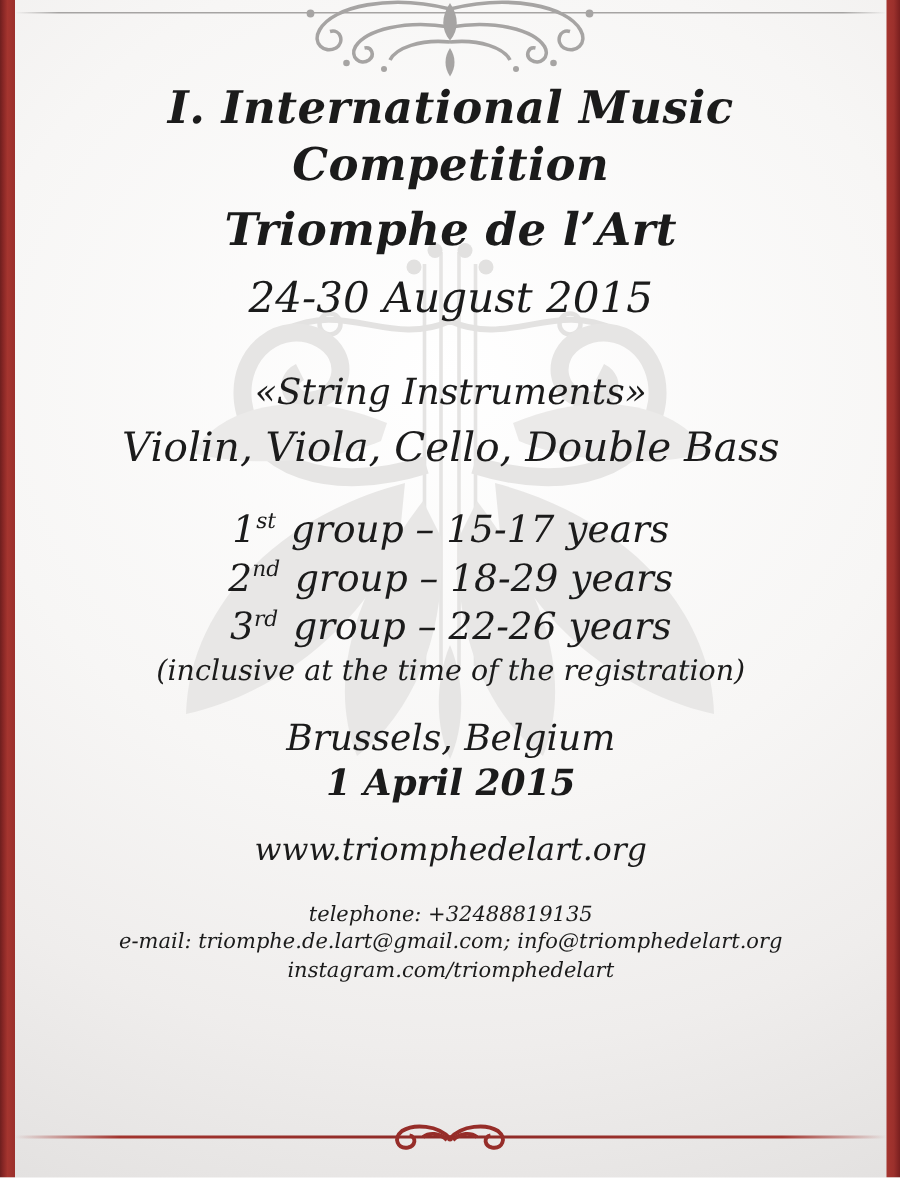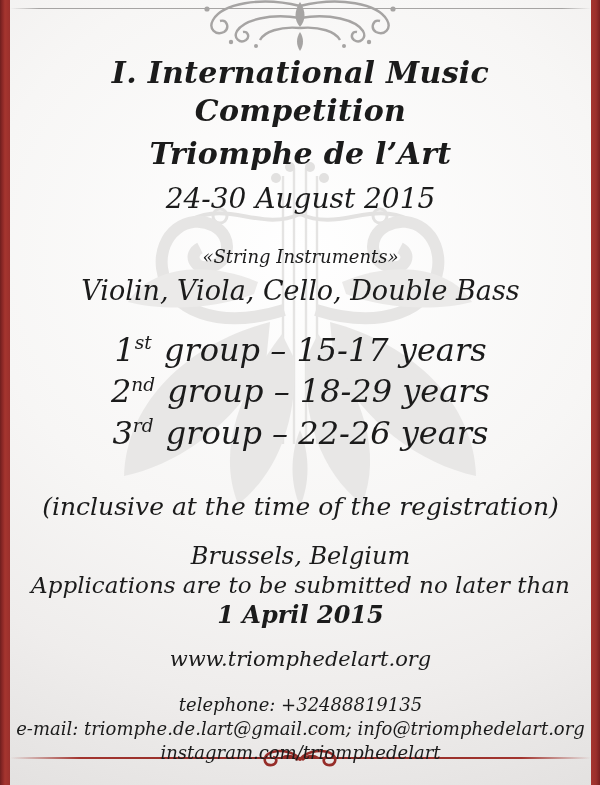--- a/index.html
+++ b/index.html
@@ -27,32 +27,32 @@
   .bottom-ornament { position:absolute; top:747px; left:50%; transform:translateX(-50%); z-index:2; }
 
   .watermark { position:absolute; top:162px; left:80px; z-index:0; }
 
   .content { position:relative; z-index:3; padding:54px 14px 0 15px; text-align:center; }
   .line { line-height:1.25; }
 
   .title       { font-size:30px; font-weight:bold; letter-spacing:.3px; }
   .title2      { margin-top:6px; }
   .date        { font-size:28px; margin-top:8px; }
-  .sect-head   { font-size:18px; margin-top:30px; }
+  .sect-head   { font-size:24px; margin-top:30px; }
   .instruments { font-size:27px; margin-top:6px; }
-  .group       { font-size:32px; line-height:1.3; }
+  .group       { font-size:25px; line-height:1.3; }
   .group-first { margin-top:22px; }
   .group sup   { font-size:.58em; vertical-align:super; line-height:0; margin-right:2px; }
-  .note        { font-size:25px; line-height:1.3;margin-top:36px; }
+  .note        { font-size:19px; line-height:1.3; }
   .age         { font-size:25px; font-weight:bold; margin-top:16px; line-height:1.3; }
   .location    { font-size:24px; margin-top:18px; }
   .deadline    { font-size:23px; }
   .deadline-date { font-size:24px; font-weight:bold; }
   .website     { font-size:21px; margin-top:16px; line-height:1.3; }
-  .contact     { font-size:18px; line-height:1.34; }
+  .contact     { font-size:14px; line-height:1.34; }
   .contact-first { margin-top:20px; }
 </style>
 </head>
 <body>
 
 <div class="page">
 
   <svg class="watermark" width="440" height="350" viewBox="0 0 440 350" aria-hidden="true">
     <g fill="none" stroke="#e5e4e3" stroke-width="2.4">
       <line x1="203" y1="14" x2="203" y2="282"></line>
@@ -112,21 +112,20 @@
     <div class="line sect-head">«String Instruments»</div>
     <div class="line instruments">Violin, Viola, Cello, Double Bass</div>
 
     <div class="line group group-first"><span>1</span><sup>st</sup><span>  group – 15-17 years</span></div>
     <div class="line group"><span>2</span><sup>nd</sup><span> group – 18-29 years</span></div>
     <div class="line group"><span>3</span><sup>rd</sup><span> group – 22-26 years</span></div>
     <div class="line note">(inclusive at the time of the registration)</div>
 
 
     <div class="line location">Brussels, Belgium</div>
-    <div class="line deadline">Applications are to be submitted no later than</div>
     <div class="line deadline-date">1 April 2015</div>
 
     <div class="line website">www.triomphedelart.org</div>
 
     <div class="line contact contact-first">telephone: +32488819135</div>
     <div class="line contact">e-mail: triomphe.de.lart@gmail.com; info@triomphedelart.org</div>
     <div class="line contact">instagram.com/triomphedelart</div>
   </div>
 
   <div class="border-v border-left"></div>

